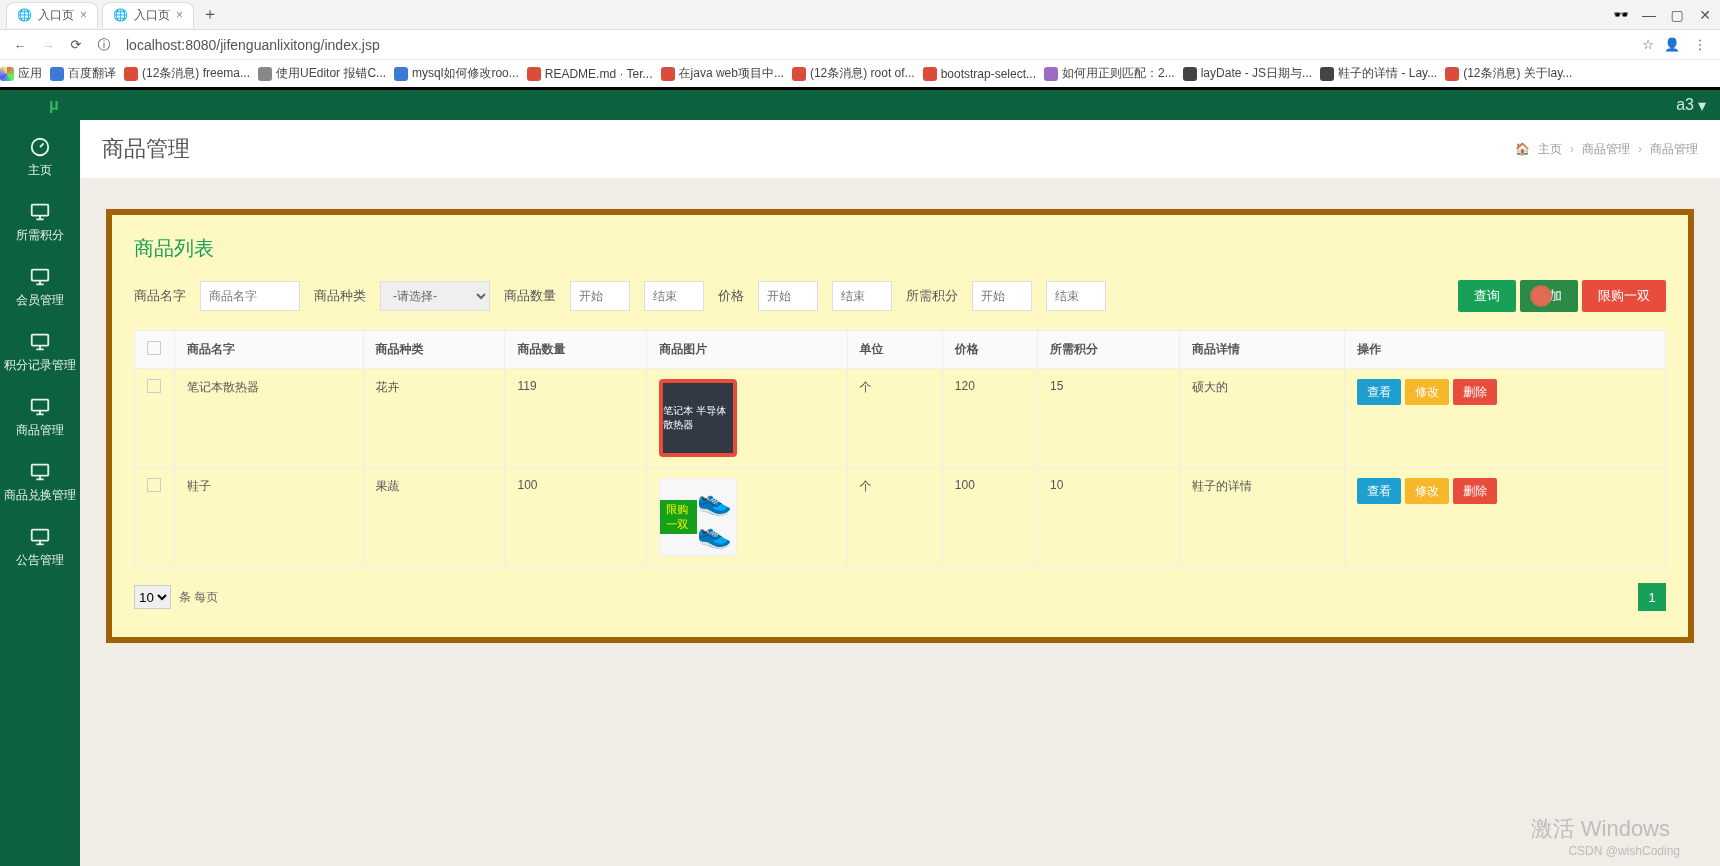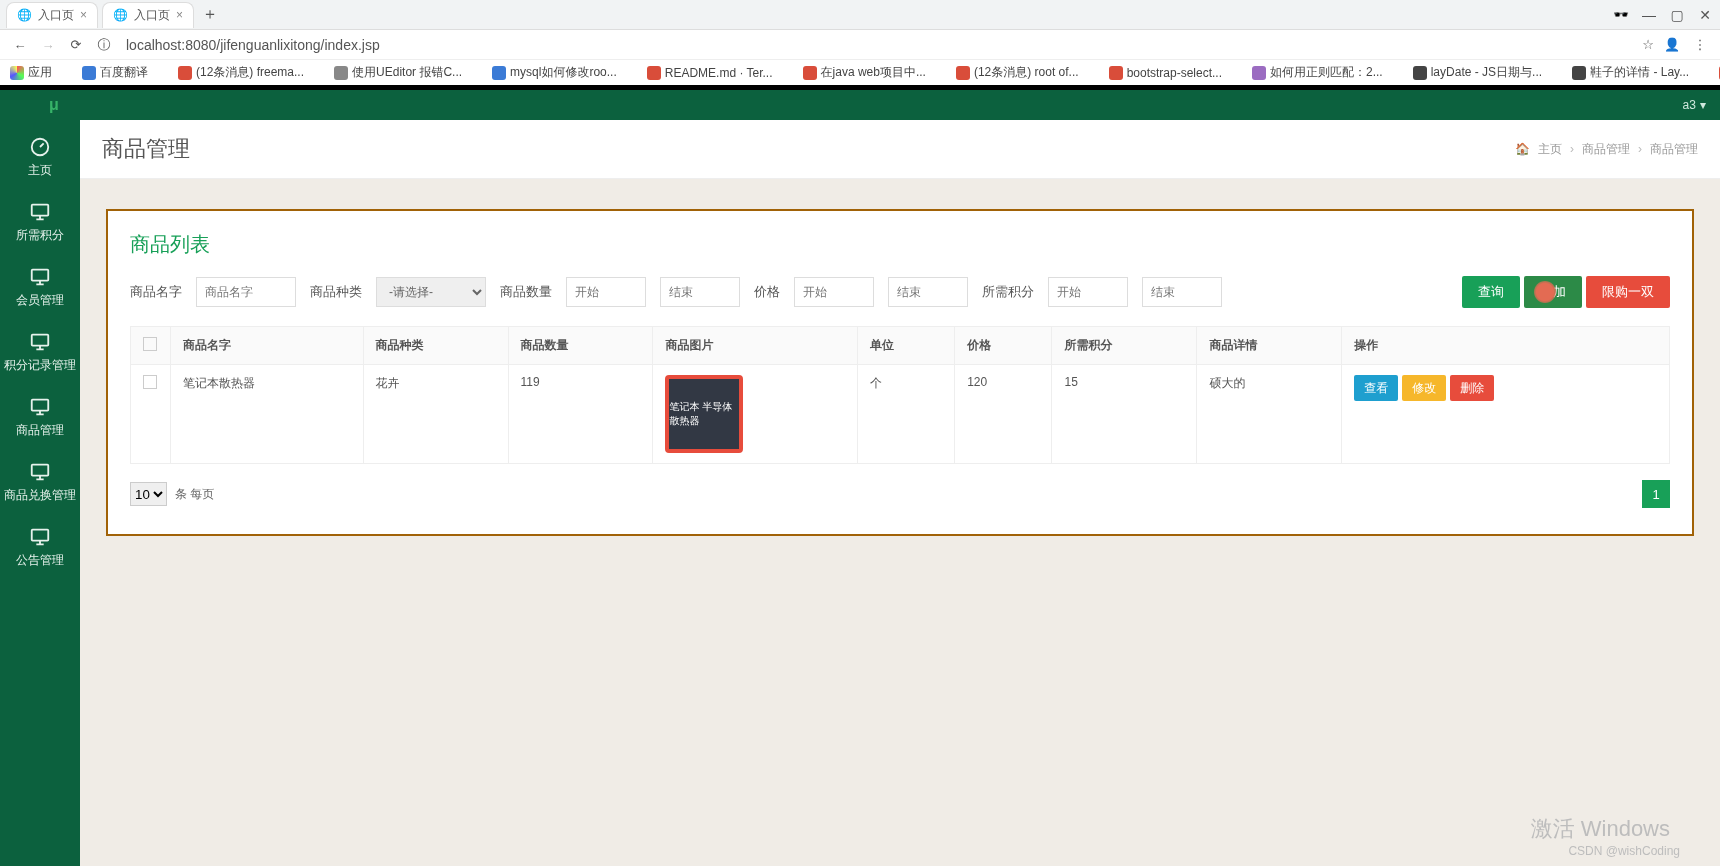--- a/index.html
+++ b/index.html
@@ -12,51 +12,51 @@
 .new-tab { display:flex; align-items:center; justify-content:center; width:24px; height:24px; font-size:16px; color:#555; }
 .browser-top .spacer{ flex:1; }
 .win-btns { display:flex; gap:10px; font-size:14px; color:#555; }
 .win-btns span{ width:18px; text-align:center; }
 
 .browser-nav { height:30px; background:#fff; display:flex; align-items:center; padding:0 10px; gap:8px; border-bottom:1px solid #eee; }
 .nav-ico { width:20px; height:20px; display:flex; align-items:center; justify-content:center; color:#555; }
 .url-field { font-size:14px; color:#555; margin-left:4px; flex:1; }
 .star-ico { color:#555; }
 
-.bk-bar { height:30px; background:#fff; display:flex; align-items:center; padding:0 10px; gap:30px; border-bottom:5px solid #000000; font-size:12px; color:#444; }
+.bk-bar { height:30px; background:#fff; display:flex; align-items:center; padding:0 0; gap:8px; border-bottom:3px solid #000000; font-size:12px; color:#444; }
 .bk-icn { width:14px; height:14px; display:inline-block; border-radius:3px; margin-right:4px; vertical-align:middle; }
 .bk-item { white-space:nowrap; display:flex; align-items:center; }
 
 
 .app-header { height:30px; background:#0c613e; display:flex; align-items:center; justify-content:space-between; padding:0 14px; color:#fff; }
 .app-logo { font-size:16px; color:#36b368; font-weight:bold; width:80px; text-align:center; }
-.user-menu { font-size:12px; color:#cfe8dd; display:flex; align-items:center; gap:4px; }
+.user-menu { font-size:16px; color:#cfe8dd; display:flex; align-items:center; gap:4px; }
 
 
 .app-body { display:flex; height:calc(866px - 30px - 30px - 30px - 30px); }
 .sidebar { width:80px; background:#0c613e; display:flex; flex-direction:column; align-items:center; padding-top:6px; }
 .s-item { width:100%; padding:10px 0 12px; text-align:center; color:#e6f2ec; cursor:pointer; }
 .s-item svg { display:block; margin:0 auto 4px; }
 .s-label { font-size:12px; }
 
 .main { flex:1; background:#f0ece6; display:flex; flex-direction:column; overflow:hidden; }
 .page-head { background:#fff; padding:14px 22px; display:flex; align-items:center; justify-content:space-between; border-bottom:1px solid #eee; }
 .page-title { font-size:22px; color:#555; }
 .breadcrumb { font-size:12px; color:#9a9a9a; display:flex; gap:8px; align-items:center; }
 .breadcrumb .sep { color:#bbb; }
 
 .work { padding:30px 26px 20px; overflow:auto; }
-.panel { background:#ffffff; padding:20px 22px 26px; border:2px solid #a16207; }
+.panel { background:#fef9c3; padding:20px 22px 26px; border:6px solid #a16207; }
 .panel-title { color:#18a058; font-size:20px; margin-bottom:18px; }
 
 
 .filters { display:flex; align-items:center; gap:14px; font-size:13px; color:#555; flex-wrap:nowrap; margin-bottom:18px; }
 .filters label { white-space:nowrap; }
 .filters input, .filters select { height:30px; border:1px solid #ddd; padding:0 8px; font-size:12px; color:#666; }
-.filters input { width:80px; }
+.filters input { width:60px; }
 .filters input.wide{ width:100px; }
 .filters select { width:110px; }
 .btn { display:inline-flex; align-items:center; justify-content:center; height:32px; padding:0 16px; color:#fff; border:none; cursor:pointer; font-size:13px; border-radius:2px; }
 .btn-green { background:#18a058; }
 .btn-green2 { background:#2c8a47; }
 .btn-red { background:#e74c3c; }
 .btn-cyan { background:#1e9fcf; }
 .btn-amber { background:#f6b72b; color:#fff; }
 .btn-sm { height:26px; padding:0 10px; font-size:12px; }
 .btns { display:flex; gap:4px; margin-left:auto; }
@@ -301,20 +301,43 @@
                 <td>15</td>
                 <td>硕大的</td>
                 <td>
                   <div class="ops">
                     <button class="btn btn-cyan btn-sm">查看</button>
                     <button class="btn btn-amber btn-sm">修改</button>
                     <button class="btn btn-red btn-sm">删除</button>
                   </div>
                 </td>
               </tr>
+              <tr>
+                <td><span class="chk"></span></td>
+                <td>鞋子</td>
+                <td>果蔬</td>
+                <td>100</td>
+                <td>
+                  <div class="thumb shoe">
+                    <div class="shoe-band">限购一双</div>
+                    <div style="font-size:28px;">👟👟</div>
+                  </div>
+                </td>
+                <td>个</td>
+                <td>100</td>
+                <td>10</td>
+                <td>鞋子的详情</td>
+                <td>
+                  <div class="ops">
+                    <button class="btn btn-cyan btn-sm">查看</button>
+                    <button class="btn btn-amber btn-sm">修改</button>
+                    <button class="btn btn-red btn-sm">删除</button>
+                  </div>
+                </td>
+              </tr>
             </tbody>
         </table>
 
         <div class="pager-foot">
           <select><option>10</option></select>
           <span>条 每页</span>
           <div class="page-pill">1</div>
         </div>
       </div>
     </div>

